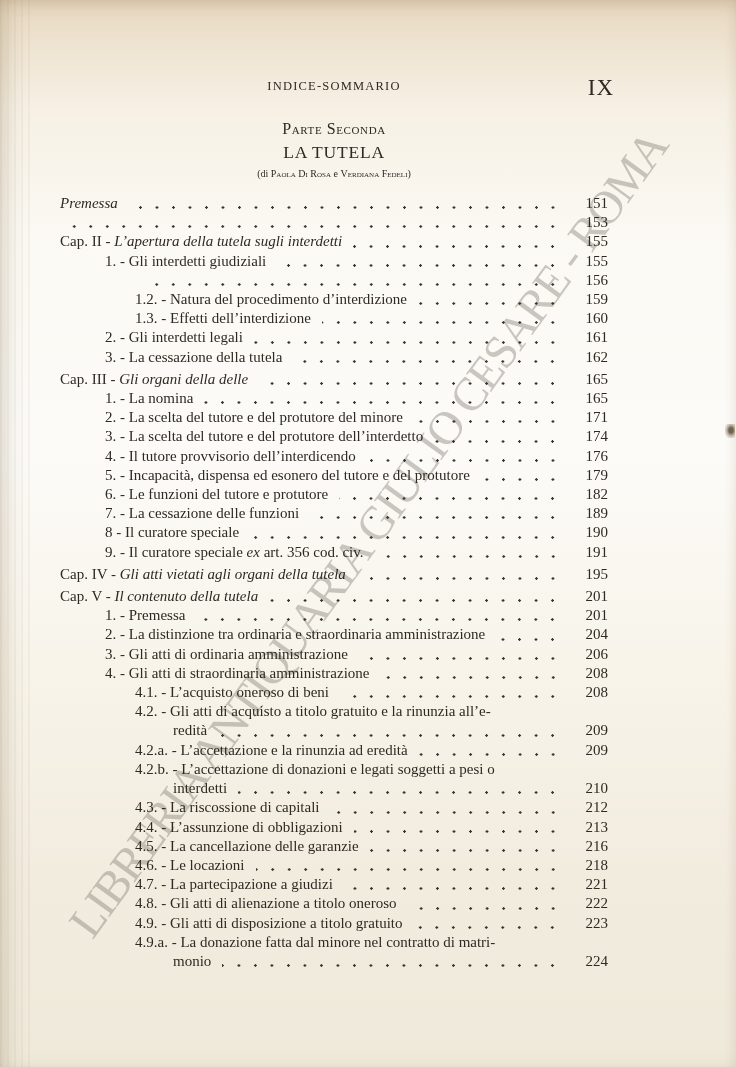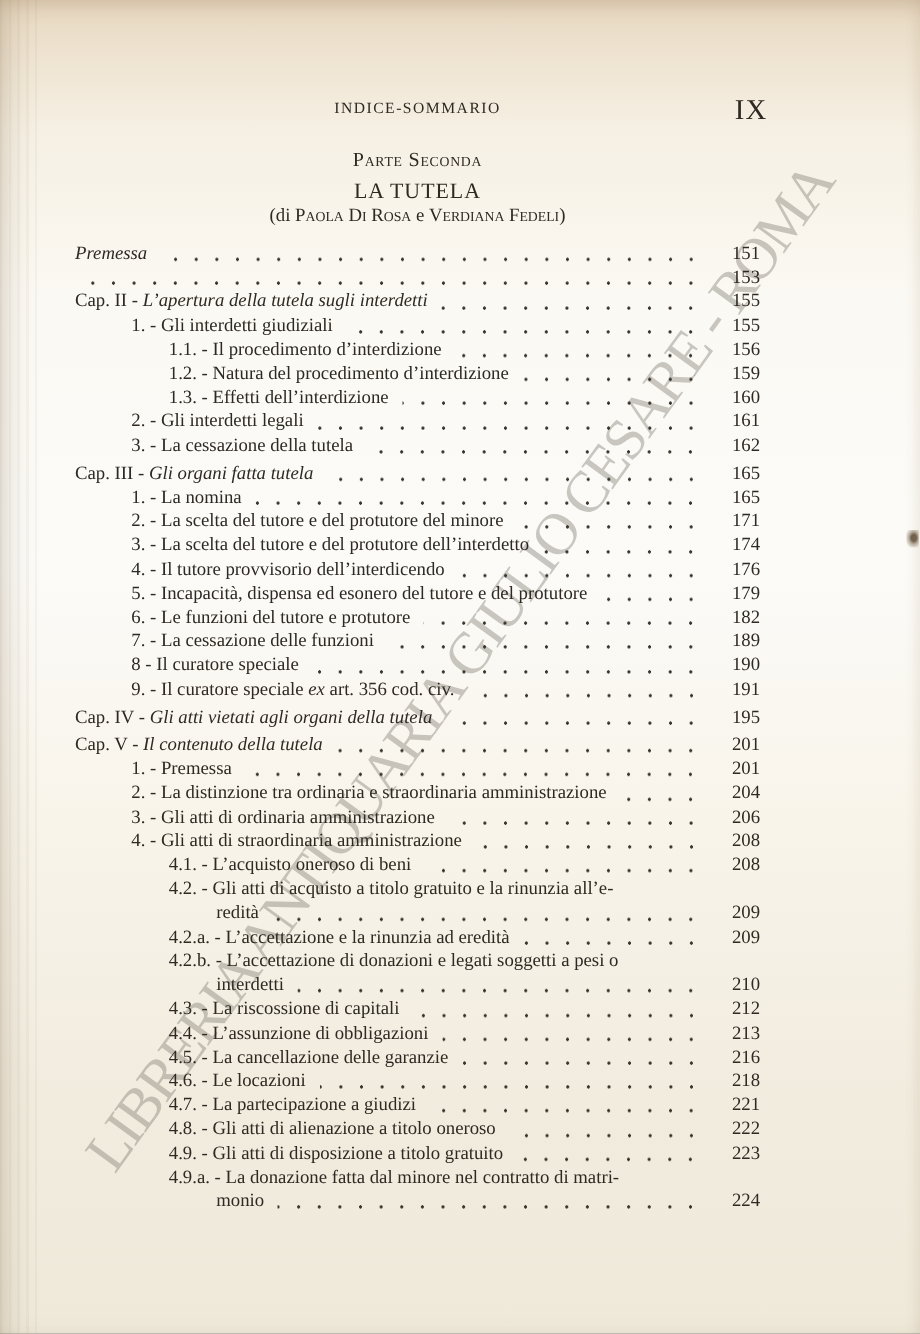--- a/index.html
+++ b/index.html
@@ -46,21 +46,21 @@
     font-size:12.5px; letter-spacing:1.2px; line-height:14px;
   }
   .folio {
     position:absolute; right:-6px; top:-4px;
     font-size:23px; letter-spacing:1px;
   }
 
   .parthead { text-align:center; }
   .part-name { margin-top:28px; font-variant:small-caps; font-size:16px; letter-spacing:.6px; line-height:15px; }
   .part-title { margin-top:8px; font-size:17.5px; letter-spacing:.8px; line-height:17px; }
-  .authors { margin-top:4px; font-size:15px; line-height:17px; }
+  .authors { margin-top:4px; font-size:10px; line-height:17px; }
   .authors .sc { font-variant:small-caps; }
 
   .toc { margin-top:12px; font-size:15px; line-height:19.2px; }
   .row { display:flex; align-items:baseline; }
   .row.gap { margin-top:3px; }
   .ind0 { padding-left:0; }
   .ind1 { padding-left:45px; }
   .ind2 { padding-left:75px; }
   .ind3 { padding-left:113px; }
   .entry { white-space:nowrap; }
@@ -110,21 +110,20 @@
           <span class="entry"><span>Cap. II - </span><span class="it">L’apertura della tutela sugli interdetti</span></span>
           <span class="leader"></span>
           <span class="pagenum">155</span>
         </div>
         <div class="row ind1">
           <span class="entry"><span>1. - Gli interdetti giudiziali</span></span>
           <span class="leader"></span>
           <span class="pagenum">155</span>
         </div>
         <div class="row ind2">
-          <span class="entry"><span>1.1. - Il procedimento d’interdizione</span></span>
           <span class="leader"></span>
           <span class="pagenum">156</span>
         </div>
         <div class="row ind2">
           <span class="entry"><span>1.2. - Natura del procedimento d’interdizione</span></span>
           <span class="leader"></span>
           <span class="pagenum">159</span>
         </div>
         <div class="row ind2">
           <span class="entry"><span>1.3. - Effetti dell’interdizione</span></span>
@@ -135,21 +134,21 @@
           <span class="entry"><span>2. - Gli interdetti legali</span></span>
           <span class="leader"></span>
           <span class="pagenum">161</span>
         </div>
         <div class="row ind1">
           <span class="entry"><span>3. - La cessazione della tutela</span></span>
           <span class="leader"></span>
           <span class="pagenum">162</span>
         </div>
         <div class="row ind0 gap">
-          <span class="entry"><span>Cap. III - </span><span class="it">Gli organi fatta tutela</span></span>
+          <span class="entry"><span>Cap. III - </span><span class="it">Gli organi della delle</span></span>
           <span class="leader"></span>
           <span class="pagenum">165</span>
         </div>
         <div class="row ind1">
           <span class="entry"><span>1. - La nomina</span></span>
           <span class="leader"></span>
           <span class="pagenum">165</span>
         </div>
         <div class="row ind1">
           <span class="entry"><span>2. - La scelta del tutore e del protutore del minore</span></span>

